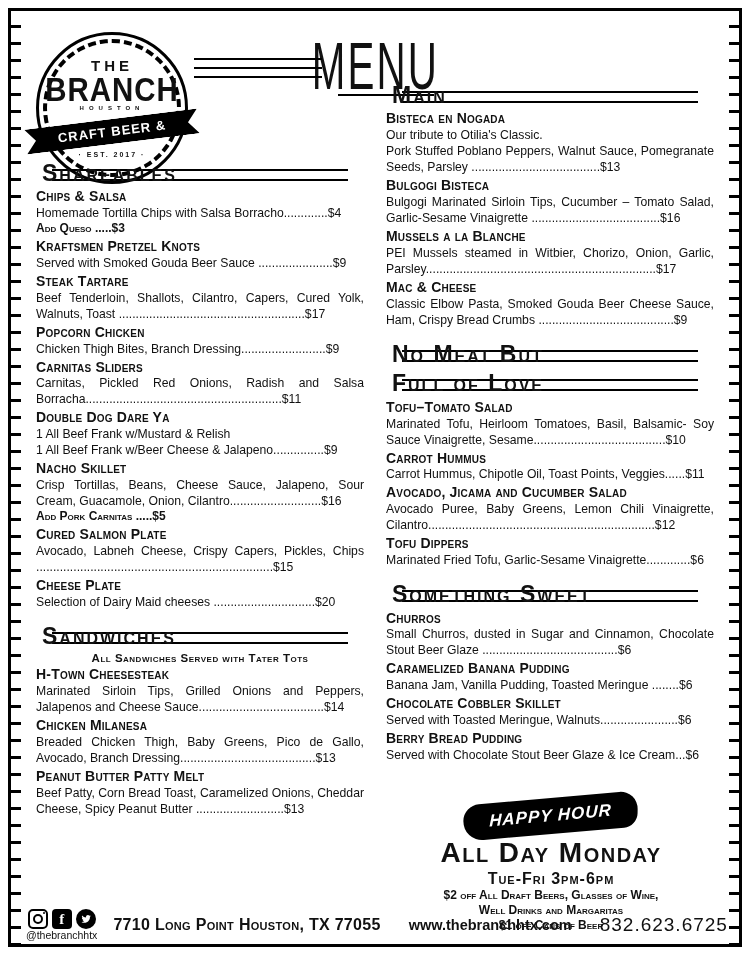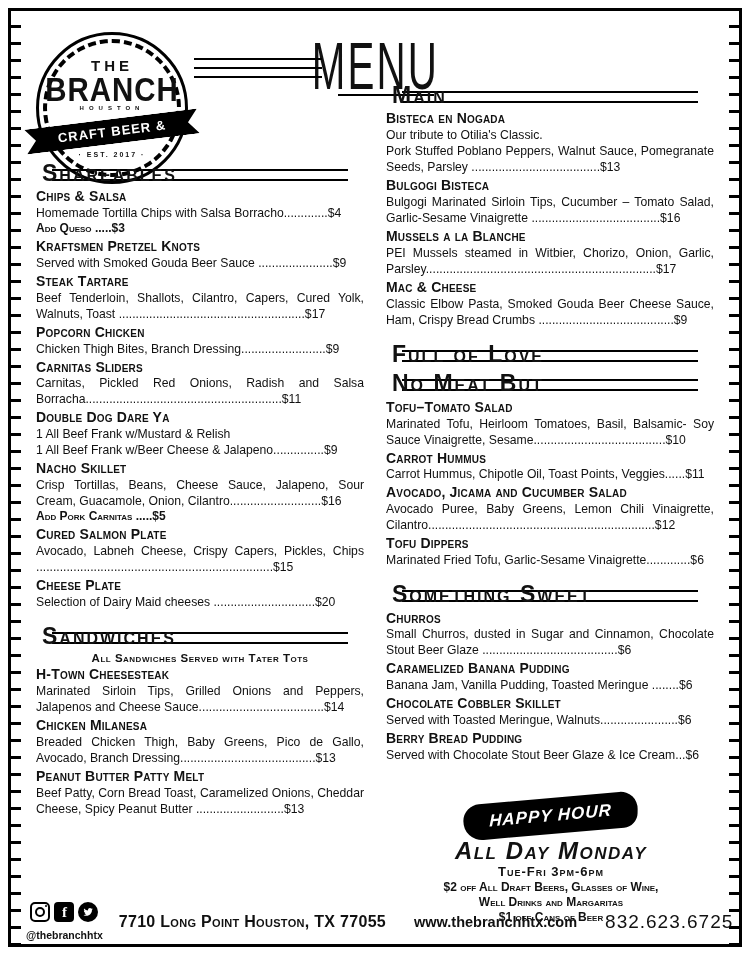--- a/index.html
+++ b/index.html
@@ -55,39 +55,39 @@
   .menu-item { margin-bottom:3px; }
   .item-name { font-variant:small-caps; font-weight:bold; font-size:14px; line-height:1.12; letter-spacing:0.2px; }
   .item-desc { font-size:12.2px; line-height:1.32; text-align:justify; overflow-wrap:anywhere; }
   .item-note { font-variant:small-caps; font-weight:bold; font-size:12px; line-height:1.25; }
 
   
   .happy-hour { position:absolute; left:378px; top:798px; width:346px; text-align:center; }
   .hh-badge { display:inline-block; background:#000; color:#fff; font-style:italic; font-weight:bold;
               font-size:17px; letter-spacing:1px; padding:8px 26px; border-radius:16px 20px 14px 22px;
               transform:rotate(-5deg) skewX(-6deg); margin-bottom:4px; }
-  .hh-line1 { font-variant:small-caps; font-weight:bold; font-size:24px; letter-spacing:1.5px; line-height:1.1;font-style:italic; }
-  .hh-line2 { font-variant:small-caps; font-weight:bold; font-size:13px; letter-spacing:1px; line-height:1.2; }
+  .hh-line1 { font-variant:small-caps; font-weight:bold; font-size:28px; letter-spacing:1.5px; line-height:1.1; }
+  .hh-line2 { font-variant:small-caps; font-weight:bold; font-size:16px; letter-spacing:1px; line-height:1.2; }
   .hh-small { font-variant:small-caps; font-weight:bold; font-size:12px; line-height:1.25; }
 
   
   .footer { position:absolute; left:26px; right:26px; bottom:30px; display:flex; align-items:center; gap:14px; }
   .social { display:flex; flex-direction:column; align-items:center; margin-right:2px; }
   .social-icons { display:flex; gap:4px; align-items:center; }
   .icon-instagram { width:16px; height:16px; border:2px solid #000; border-radius:5px; position:relative; }
   .icon-instagram::before { content:""; position:absolute; left:3px; top:3px; width:6px; height:6px;
                             border:2px solid #000; border-radius:50%; }
   .icon-instagram::after  { content:""; position:absolute; right:1px; top:1px; width:2px; height:2px;
                             background:#000; border-radius:50%; }
   .icon-facebook { width:20px; height:20px; background:#000; border-radius:4px; color:#fff;
                    font-family:"Liberation Serif", serif; font-weight:bold; font-size:15px;
                    text-align:center; line-height:20px; }
   .icon-twitter { width:20px; height:20px; background:#000; border-radius:50%; display:flex;
                   align-items:center; justify-content:center; }
-  .footer-handle { font-weight:bold; font-size:10.5px; margin-top:7px; }
+  .footer-handle { font-weight:normal; font-size:10.5px; margin-top:0; }
   .footer-address { font-variant:small-caps; font-weight:bold; font-size:16px; letter-spacing:0.3px; white-space:nowrap; }
   .footer-site { font-weight:bold; font-size:14.5px; white-space:nowrap; }
   .footer-phone { font-weight:normal; font-size:19px; letter-spacing:1px; white-space:nowrap;text-align:center; }
   .footer-address, .footer-site, .footer-phone { flex:0 0 auto; }
   .footer-spacer { flex:1; }
 </style>
 </head>
 <body>
 
 <div class="page">
@@ -187,22 +187,22 @@
         <div class="menu-item">
           <div class="item-name">Mussels a la Blanche</div>
           <div class="item-desc">PEI Mussels steamed in Witbier, Chorizo, Onion, Garlic, Parsley....................................................................$17</div>
         </div>
         <div class="menu-item">
           <div class="item-name">Mac &amp; Cheese</div>
           <div class="item-desc">Classic Elbow Pasta, Smoked Gouda Beer Cheese Sauce, Ham, Crispy Bread Crumbs ........................................$9</div>
         </div>
       </section>
       <section class="menu-section">
+        <div class="section-title"><span class="title-strike-lines"></span><span class="title-text">No Meat But</span></div>
         <div class="section-title"><span class="title-strike-lines"></span><span class="title-text">Full of Love</span></div>
-        <div class="section-title"><span class="title-strike-lines"></span><span class="title-text">No Meat But</span></div>
         <div class="menu-item">
           <div class="item-name">Tofu–Tomato Salad</div>
           <div class="item-desc">Marinated Tofu, Heirloom Tomatoes, Basil, Balsamic- Soy Sauce Vinaigrette, Sesame.......................................$10</div>
         </div>
         <div class="menu-item">
           <div class="item-name">Carrot Hummus</div>
           <div class="item-desc">Carrot Hummus, Chipotle Oil, Toast Points, Veggies......$11</div>
         </div>
         <div class="menu-item">
           <div class="item-name">Avocado, Jicama and Cucumber Salad</div>

